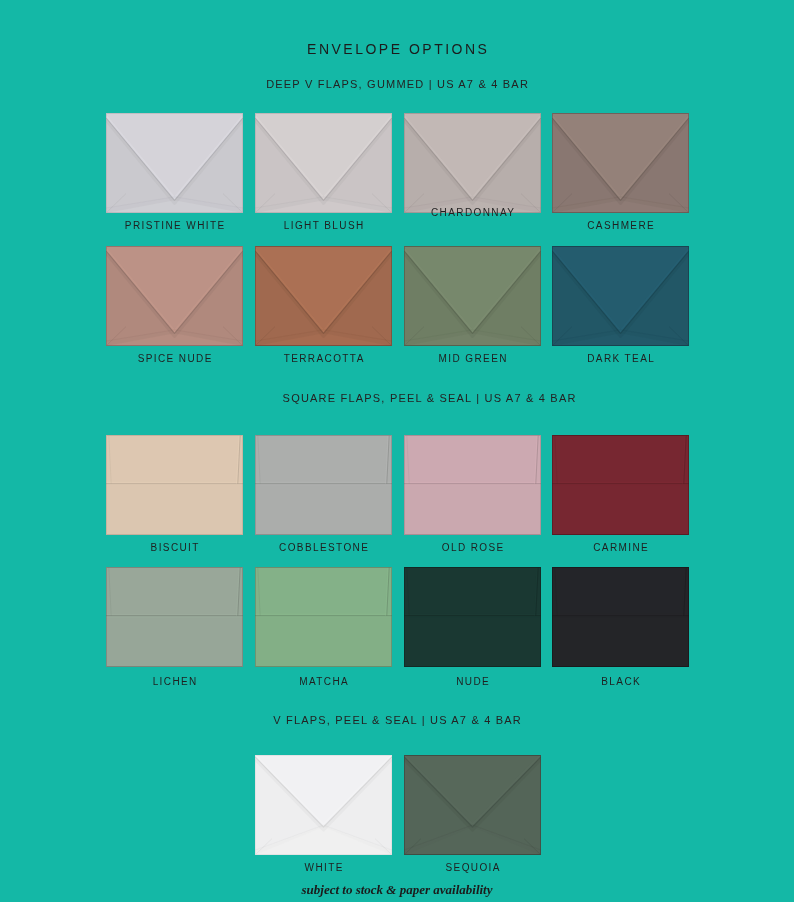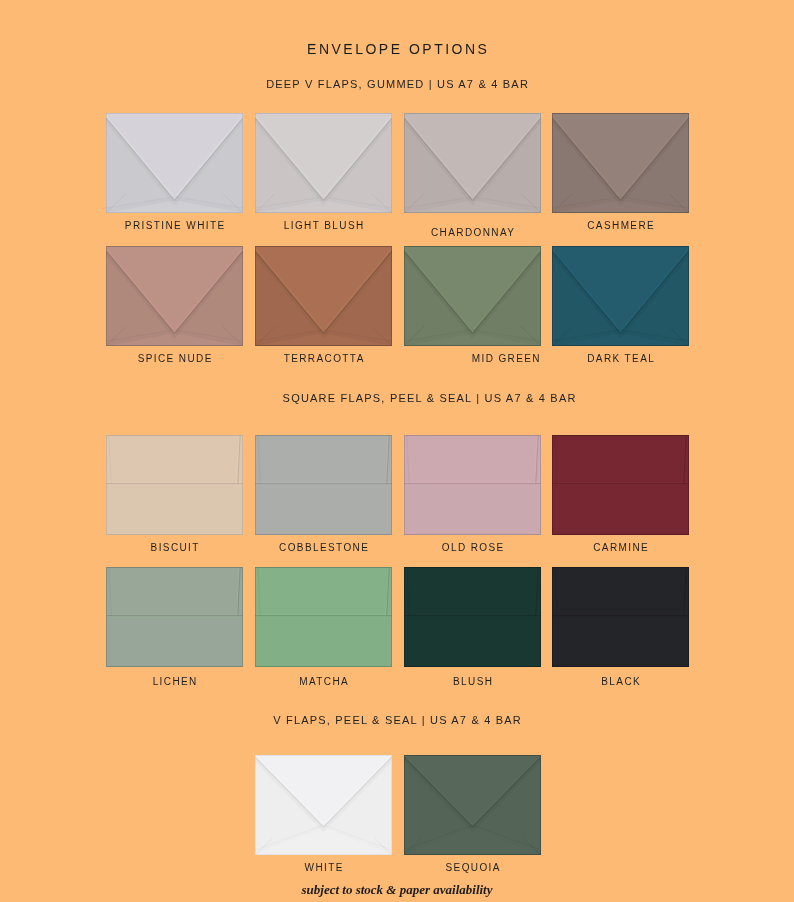--- a/index.html
+++ b/index.html
@@ -1,17 +1,17 @@
 <!DOCTYPE html>
 <html><head>
 <meta charset="utf-8">
 <style>
   html,body{margin:0;padding:0;background:#fff;}
   body{width:794px;height:902px;font-family:"Liberation Sans",sans-serif;position:relative;overflow:hidden;-webkit-font-smoothing:antialiased;}
-  .page{position:absolute;left:0;top:0;width:794px;height:902px;background:#fdba74;}
+  .page{position:absolute;left:0;top:0;width:794px;height:902px;background:#14b8a6;}
   .title{position:absolute;left:0;width:794px;text-align:center;font-size:14px;letter-spacing:2.5px;color:#1c1c1c;text-indent:2.5px;white-space:nowrap;line-height:1;}
   .section-heading{position:absolute;left:0;width:794px;text-align:center;font-size:11px;letter-spacing:1.2px;color:#232323;text-indent:1.2px;white-space:nowrap;line-height:1;}
   .env{position:absolute;}
   .env svg{display:block;}
   .lbl{position:absolute;text-align:center;font-size:10px;letter-spacing:1.4px;color:#1f1f1f;text-indent:1.4px;white-space:nowrap;line-height:1;}
   .foot{position:absolute;left:0;width:794px;text-align:center;font-family:"Liberation Serif",serif;font-style:italic;font-weight:700;font-size:13px;color:#1b1b1b;letter-spacing:0px;}
 </style>
 </head>
 <body>
 
@@ -71,21 +71,21 @@
           <path d="M0.2 5 L68.5 87.3 L136.8 5" fill="none" stroke="#867f7d" stroke-width="1.1" stroke-opacity="0.5041899568627451" stroke-linejoin="round"></path>
           <path d="M0.6 99.4 L20 80.6" fill="none" stroke="#867f7d" stroke-width="0.8" stroke-opacity="0.2439628823529412"></path>
           <path d="M136.4 99.4 L117 80.6" fill="none" stroke="#867f7d" stroke-width="0.8" stroke-opacity="0.2439628823529412"></path>
           <path d="M0 95 L68.5 83.8 L137 95" fill="none" stroke="#867f7d" stroke-width="0.7" stroke-opacity="0.14637772941176472" stroke-linejoin="round"></path>
  <path d="M0.4 0.4 L136.6 0.4" stroke="#6f6a68" stroke-width="0.9" stroke-opacity="0.42192455882352947" fill="none"></path>
  <path d="M0.4 0.4 L0.4 99.6" stroke="#6f6a68" stroke-width="0.9" stroke-opacity="0.33753964705882356" fill="none"></path>
  <path d="M136.6 0.4 L136.6 99.6" stroke="#6f6a68" stroke-width="0.9" stroke-opacity="0.33753964705882356" fill="none"></path>
  <path d="M0.4 99.6 L136.6 99.6" stroke="#6f6a68" stroke-width="0.9" stroke-opacity="0.42192455882352947" fill="none"></path>
 </svg>
       </div>
-      <div class="lbl" style="left: 404px; top: 228px; width: 137px;">CHARDONNAY</div>
+      <div class="lbl" style="left: 404px; top: 208px; width: 137px;">CHARDONNAY</div>
       <div class="env" style="left: 552px; top: 112.5px; width: 137px; height: 100px;">
 <svg width="137" height="100" viewBox="0 0 137 100">
  <rect x="0" y="0" width="137" height="100" fill="#917e77"></rect>
           <path d="M0 95 L68.5 83.8 L137 95 L137 100 L0 100 Z" fill="#87756f" fill-opacity="0.3"></path>
           <path d="M0 5 L68.5 87.3 L0 100 Z" fill="#87756f" fill-opacity="0.75"></path>
           <path d="M137 5 L68.5 87.3 L137 100 Z" fill="#87756f" fill-opacity="0.75"></path>
           <path d="M0 5 L0 0 L137 0 L137 5 L68.5 87.3 Z" fill="#948179" fill-opacity="0.85"></path>
           <path d="M0.2 7.2 L68.5 90.3 L136.8 7.2" fill="none" stroke="#665853" stroke-width="3.2" stroke-opacity="0.16" stroke-linejoin="round"></path>
           <path d="M0.5 3.3 L68.5 84.89999999999999 L136.5 3.3" fill="none" stroke="#a08b83" stroke-width="2.1" stroke-opacity="0.4" stroke-linejoin="round"></path>
           <path d="M0.2 5 L68.5 87.3 L136.8 5" fill="none" stroke="#665853" stroke-width="1.1" stroke-opacity="0.62" stroke-linejoin="round"></path>
@@ -151,21 +151,21 @@
           <path d="M0.2 5 L68.5 87.3 L136.8 5" fill="none" stroke="#535d4a" stroke-width="1.1" stroke-opacity="0.62" stroke-linejoin="round"></path>
           <path d="M0.6 99.4 L20 80.6" fill="none" stroke="#535d4a" stroke-width="0.8" stroke-opacity="0.3"></path>
           <path d="M136.4 99.4 L117 80.6" fill="none" stroke="#535d4a" stroke-width="0.8" stroke-opacity="0.3"></path>
           <path d="M0 95 L68.5 83.8 L137 95" fill="none" stroke="#535d4a" stroke-width="0.7" stroke-opacity="0.18" stroke-linejoin="round"></path>
  <path d="M0.4 0.4 L136.6 0.4" stroke="#444d3d" stroke-width="0.9" stroke-opacity="0.7424751470588234" fill="none"></path>
  <path d="M0.4 0.4 L0.4 99.6" stroke="#444d3d" stroke-width="0.9" stroke-opacity="0.5939801176470587" fill="none"></path>
  <path d="M136.6 0.4 L136.6 99.6" stroke="#444d3d" stroke-width="0.9" stroke-opacity="0.5939801176470587" fill="none"></path>
  <path d="M0.4 99.6 L136.6 99.6" stroke="#444d3d" stroke-width="0.9" stroke-opacity="0.7424751470588234" fill="none"></path>
 </svg>
       </div>
-      <div class="lbl" style="left: 404px; top: 354px; width: 137px; text-align: right;">MID GREEN</div>
+      <div class="lbl" style="left: 404px; top: 354px; width: 137px;">MID GREEN</div>
       <div class="env" style="left: 552px; top: 246px; width: 137px; height: 100px;">
 <svg width="137" height="100" viewBox="0 0 137 100">
  <rect x="0" y="0" width="137" height="100" fill="#245b6c"></rect>
           <path d="M0 95 L68.5 83.8 L137 95 L137 100 L0 100 Z" fill="#215564" fill-opacity="0.3"></path>
           <path d="M0 5 L68.5 87.3 L0 100 Z" fill="#215564" fill-opacity="0.75"></path>
           <path d="M137 5 L68.5 87.3 L137 100 Z" fill="#215564" fill-opacity="0.75"></path>
           <path d="M0 5 L0 0 L137 0 L137 5 L68.5 87.3 Z" fill="#255d6e" fill-opacity="0.85"></path>
           <path d="M0.2 7.2 L68.5 90.3 L136.8 7.2" fill="none" stroke="#19404c" stroke-width="3.2" stroke-opacity="0.16" stroke-linejoin="round"></path>
           <path d="M0.5 3.3 L68.5 84.89999999999999 L136.5 3.3" fill="none" stroke="#286477" stroke-width="2.1" stroke-opacity="0.4" stroke-linejoin="round"></path>
           <path d="M0.2 5 L68.5 87.3 L136.8 5" fill="none" stroke="#19404c" stroke-width="1.1" stroke-opacity="0.62" stroke-linejoin="round"></path>
@@ -291,21 +291,21 @@
           <path d="M0 49.800000000000004 L137 49.800000000000004" stroke="#1d3e37" stroke-width="1.0" stroke-opacity="0.3" fill="none"></path>
           <path d="M133 0.6 L130.60000000000002 48.7" stroke="#1d3e37" stroke-width="1.2" stroke-opacity="0.3" fill="none"></path>
           <path d="M134.2 0.6 L131.8 48.7" stroke="#122723" stroke-width="0.95" stroke-opacity="0.55" fill="none"></path>
           <path d="M2.8000000000000114 0.6 L5.199999999999989 48.7" stroke="#122723" stroke-width="0.9" stroke-opacity="0.2" fill="none"></path>
  <path d="M0.4 0.4 L136.6 0.4" stroke="#0f201d" stroke-width="0.9" stroke-opacity="0.75" fill="none"></path>
  <path d="M0.4 0.4 L0.4 99.6" stroke="#0f201d" stroke-width="0.9" stroke-opacity="0.6" fill="none"></path>
  <path d="M136.6 0.4 L136.6 99.6" stroke="#0f201d" stroke-width="0.9" stroke-opacity="0.6" fill="none"></path>
  <path d="M0.4 99.6 L136.6 99.6" stroke="#0f201d" stroke-width="0.9" stroke-opacity="0.75" fill="none"></path>
 </svg>
       </div>
-      <div class="lbl" style="left: 404px; top: 676.6px; width: 137px;">BLUSH</div>
+      <div class="lbl" style="left: 404px; top: 676.6px; width: 137px;">NUDE</div>
       <div class="env" style="left: 552px; top: 567.2px; width: 137px; height: 100px;">
 <svg width="137" height="100" viewBox="0 0 137 100">
  <rect x="0" y="0" width="137" height="100" fill="#242528"></rect>
           <path d="M0 0 L137 0 L137 48.7 L0 48.7 Z" fill="#252629" fill-opacity="0.55"></path>
           <path d="M0 47.5 L137 47.5" stroke="#28292c" stroke-width="1.6" stroke-opacity="0.3" fill="none"></path>
           <path d="M0 48.7 L137 48.7" stroke="#191a1c" stroke-width="1.0" stroke-opacity="0.55" fill="none"></path>
           <path d="M0 49.800000000000004 L137 49.800000000000004" stroke="#28292c" stroke-width="1.0" stroke-opacity="0.3" fill="none"></path>
           <path d="M133 0.6 L130.60000000000002 48.7" stroke="#28292c" stroke-width="1.2" stroke-opacity="0.3" fill="none"></path>
           <path d="M134.2 0.6 L131.8 48.7" stroke="#191a1c" stroke-width="0.95" stroke-opacity="0.55" fill="none"></path>
           <path d="M2.8000000000000114 0.6 L5.199999999999989 48.7" stroke="#191a1c" stroke-width="0.9" stroke-opacity="0.2" fill="none"></path>

